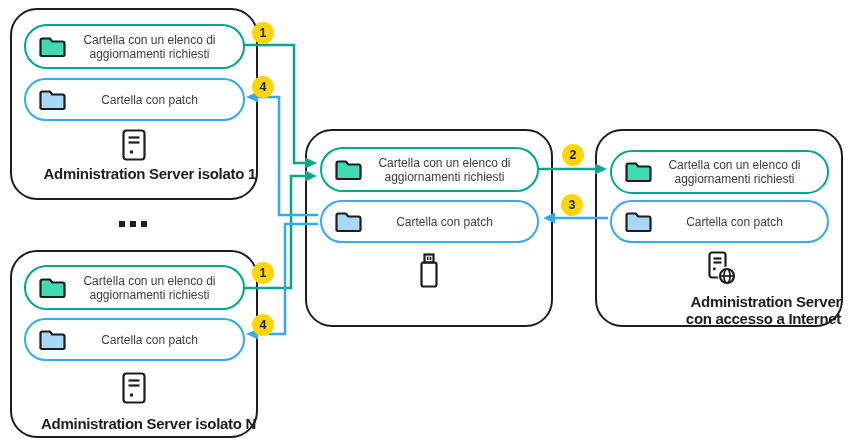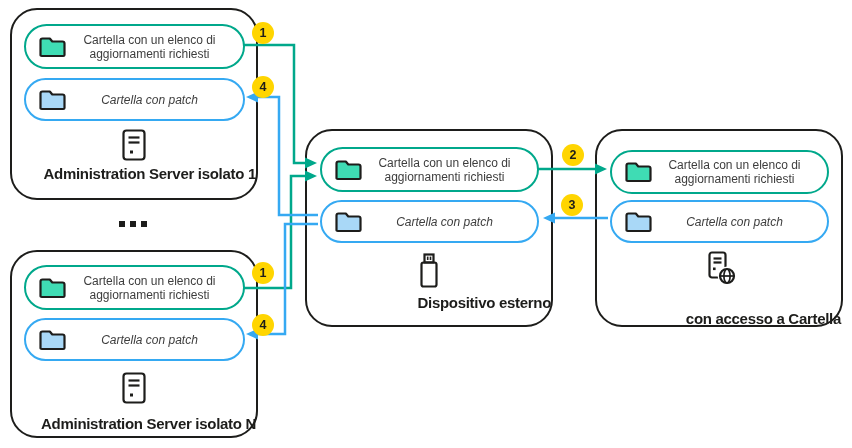--- a/index.html
+++ b/index.html
@@ -2,21 +2,21 @@
 <html style="--green: #00a88b; --green_fill: #3fdcb4; --blue: #35a9f2; --blue_fill: #a9d8f7; --badge_yellow: #ffd500; --ink: #1d1d1b;"><head>
 <meta charset="utf-8">
 <style>
   * { box-sizing: border-box; margin: 0; padding: 0; }
   body { background:#fff; font-family:"Liberation Sans", sans-serif; }
   .canvas { position:relative; width:852px; height:448px; background:#fff; overflow:hidden; }
 
   .node { position:absolute; border:2.5px solid var(--ink,#1d1d1b); border-radius:27px; background:#fff; z-index:1; }
   .pill { position:absolute; display:flex; align-items:center; border-radius:23px; background:#fff; }
   .pill.green { border:2px solid var(--green,#00a88b); }
-  .pill.blue  { border:2px solid var(--blue,#35a9f2);font-style:italic; }
+  .pill.blue  { border:2px solid var(--blue,#35a9f2); }
   .pill-label { flex:1; text-align:center; font-size:12px; line-height:14px; color:#3d3d3d; padding:0 14px 0 4px; }
   .folder { flex:0 0 auto; margin-left:13px; }
   .fold-g { fill:var(--green_fill,#3fdcb4); stroke:var(--ink,#1d1d1b); stroke-width:2.2; stroke-linejoin:round; }
   .fold-b { fill:var(--blue_fill,#a9d8f7);  stroke:var(--ink,#1d1d1b); stroke-width:2.2; stroke-linejoin:round; }
 
   .icon-row { position:absolute; left:0; width:100%; display:flex; justify-content:center; }
   .ic-stroke { fill:none; stroke:var(--ink,#1d1d1b); stroke-width:2.2; }
   .ic-thin   { fill:none; stroke:var(--ink,#1d1d1b); stroke-width:1.7; }
   .ic-fill   { fill:var(--ink,#1d1d1b); stroke:none; }
 
@@ -109,21 +109,20 @@
       <div class="pill-label">Cartella con patch</div>
     </div>
     <div class="icon-row" style="top:122px">
       <svg width="24" height="36" viewBox="0 0 24 36">
         <rect class="ic-stroke" x="7.5" y="1.5" width="9" height="8"></rect>
         <rect class="ic-fill" x="9.9" y="3.6" width="1.6" height="3.4"></rect>
         <rect class="ic-fill" x="12.7" y="3.6" width="1.6" height="3.4"></rect>
         <rect class="ic-stroke" x="4.5" y="9.5" width="15" height="24" rx="2"></rect>
       </svg>
     </div>
-    <div class="node-title" style="top:164px">Dispositivo esterno</div>
   </div>
 
   <div class="node" style="left:595px;top:129px;width:248px;height:198px">
     <div class="pill green" style="left:13px;top:19px;width:219px;height:44px">
       <svg class="folder" width="27" height="22" viewBox="0 0 27 22">
         <path class="fold-g" d="M1.5 19 L1.5 4.5 Q1.5 2.5 3.5 2.5 L10.8 2.5 L13.3 5.5 L23.5 5.5 Q25.5 5.5 25.5 7.5 L25.5 19 Q25.5 20 24.2 20 L2.8 20 Q1.5 20 1.5 19 Z"></path>
       </svg>
       <div class="pill-label">Cartella con un elenco di aggiornamenti richiesti</div>
     </div>
     <div class="pill blue" style="left:13px;top:69px;width:219px;height:43px">
@@ -137,21 +136,22 @@
         <rect class="ic-stroke" x="8.5" y="1.5" width="16" height="25" rx="2.5"></rect>
         <line class="ic-stroke" x1="12.5" y1="7.5" x2="20.5" y2="7.5"></line>
         <line class="ic-stroke" x1="12.5" y1="11.5" x2="20.5" y2="11.5"></line>
         <rect class="ic-fill" x="12" y="16.5" width="2.6" height="2.6"></rect>
         <circle cx="26" cy="25" r="9.4" fill="#ffffff"></circle>
         <circle class="ic-stroke" cx="26" cy="25" r="7"></circle>
         <ellipse class="ic-thin" cx="26" cy="25" rx="3.1" ry="7"></ellipse>
         <line class="ic-thin" x1="19" y1="25" x2="33" y2="25"></line>
       </svg>
     </div>
-    <div class="node-title" style="top:180px">con accesso a Cartella</div>
+    <div class="node-title" style="top:163px">Administration Server</div>
+    <div class="node-title" style="top:180px">con accesso a Internet</div>
   </div>
 
   <svg class="wires" width="852" height="448" viewBox="0 0 852 448">
     <polyline class="w-green" points="243,45 294,45 294,163 306,163"></polyline>
     <polygon class="a-green" points="317,163 305,157.5 305,168.5"></polygon>
 
     <polyline class="w-green" points="243,288 291,288 291,176 306,176"></polyline>
     <polygon class="a-green" points="317,176 305,170.5 305,181.5"></polygon>
 
     <polyline class="w-green" points="537,169 596,169"></polyline>

